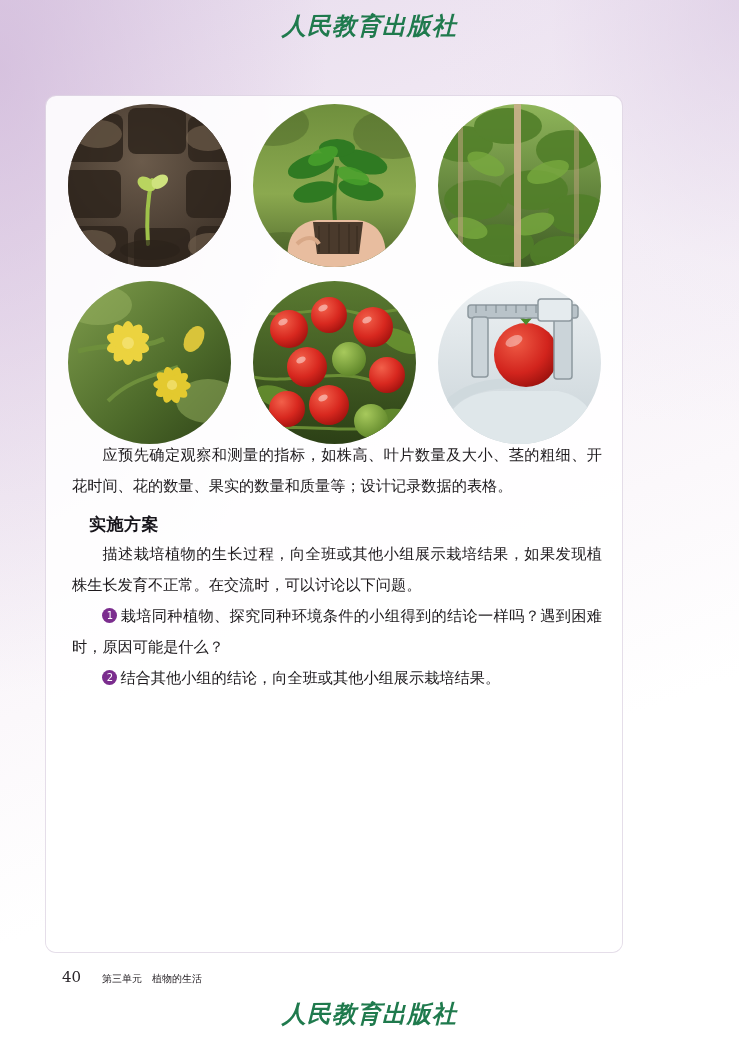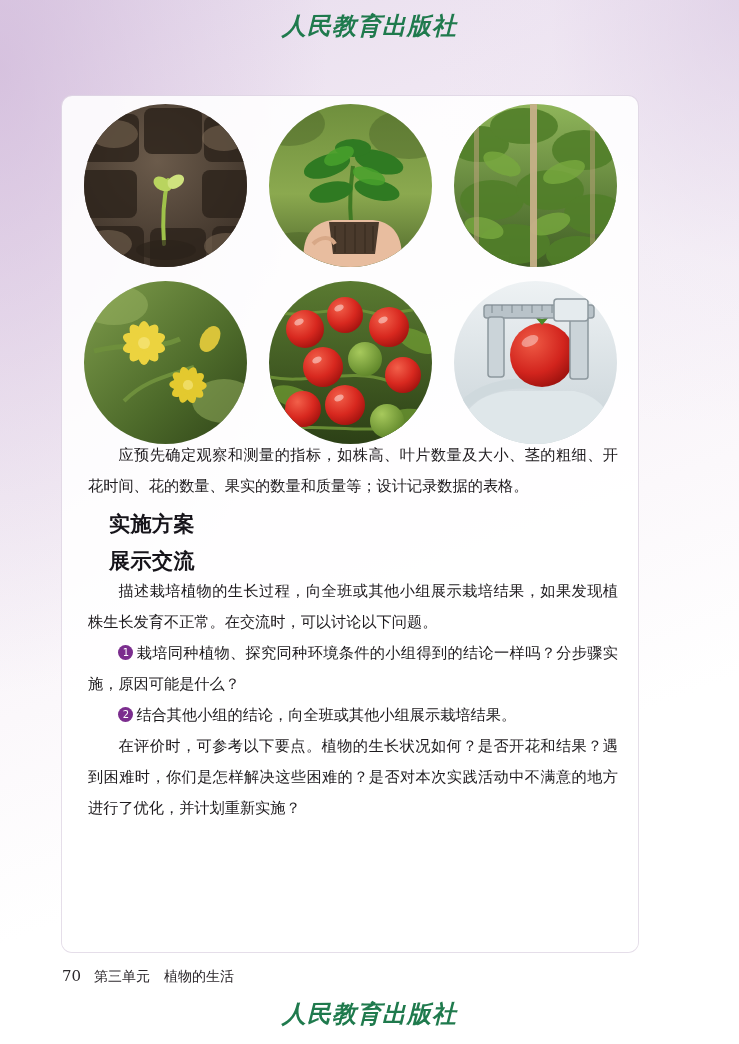--- a/index.html
+++ b/index.html
@@ -43,21 +43,21 @@
     letter-spacing: 1px;
     color: #1f7a4d;
     font-style: italic;
   }
   .pub-top { top: 10px; }
   .pub-bottom { bottom: 14px; }
 
   
   .page-card {
     position: absolute;
-    left: 62px;
+    left: 46px;
     top: 96px;
     width: 576px;
     height: 856px;
     background: rgba(255,255,255,0.88);
     border-radius: 10px;
     box-shadow: 0 0 0 1px rgba(222,214,228,0.8);
   }
 
   
   .photo-grid {
@@ -92,21 +92,21 @@
     color: #1d1a1d;
     text-align: justify;
   }
   p.para {
     margin: 0;
     text-indent: 2em;
   }
   h3.subhead {
     margin: 7px 0 0 0;
     font-family: "DejaVu Sans", "Liberation Sans", sans-serif;
-    font-size: 21px;
+    font-size: 17px;
     font-weight: 700;
     line-height: 30px;
     text-indent: 1em;
     color: #16141a;
     letter-spacing: 0.5px;
   }
   .q-item {
     margin: 0;
     display: block;
     text-indent: 2em;
@@ -136,22 +136,23 @@
     display: flex;
     align-items: baseline;
     gap: 13px;
     font-family: "DejaVu Serif", "Liberation Serif", serif;
   }
   .footer .pg {
     font-size: 15px;
     color: #2a262a;
   }
   .footer .chap {
-    font-size: 14px;
+    font-size: 10px;
     color: #2a262a;
+    margin-left: 8px;
   }
 </style>
 </head>
 <body>
 
 <div class="bg-wash"></div>
 <div class="bg-wash2"></div>
 
 <div class="pub-mark pub-top">人民教育出版社</div>
 
@@ -391,31 +392,29 @@
 
   </div>
 
   <div class="body-text">
 
     <p class="para">应预先确定观察和测量的指标，如株高、叶片数量及大小、茎的粗细、开花时间、花的数量、果实的数量和质量等；设计记录数据的表格。</p>
 
     <h3 class="subhead">实施方案</h3>
 
 
-    <h3 class="subhead">展示交流</h3>
 
     <p class="para">描述栽培植物的生长过程，向全班或其他小组展示栽培结果，如果发现植株生长发育不正常。在交流时，可以讨论以下问题。</p>
 
-    <p class="q-item"><span class="q-num">1</span><span>栽培同种植物、探究同种环境条件的小组得到的结论一样吗？分步骤实施，原因可能是什么？</span></p>
+    <p class="q-item"><span class="q-num">1</span><span>栽培同种植物、探究同种环境条件的小组得到的结论一样吗？遇到困难时，原因可能是什么？</span></p>
 
     <p class="q-item"><span class="q-num">2</span><span>结合其他小组的结论，向全班或其他小组展示栽培结果。</span></p>
 
-    <p class="para">在评价时，可参考以下要点。植物的生长状况如何？是否开花和结果？遇到困难时，你们是怎样解决这些困难的？是否对本次实践活动中不满意的地方进行了优化，并计划重新实施？</p>
 
   </div>
 </div>
 
 <div class="footer">
-  <span class="pg">70</span>
+  <span class="pg">40</span>
   <span class="chap">第三单元　植物的生活</span>
 </div>
 
 <div class="pub-mark pub-bottom">人民教育出版社</div>
 
 </body></html>

